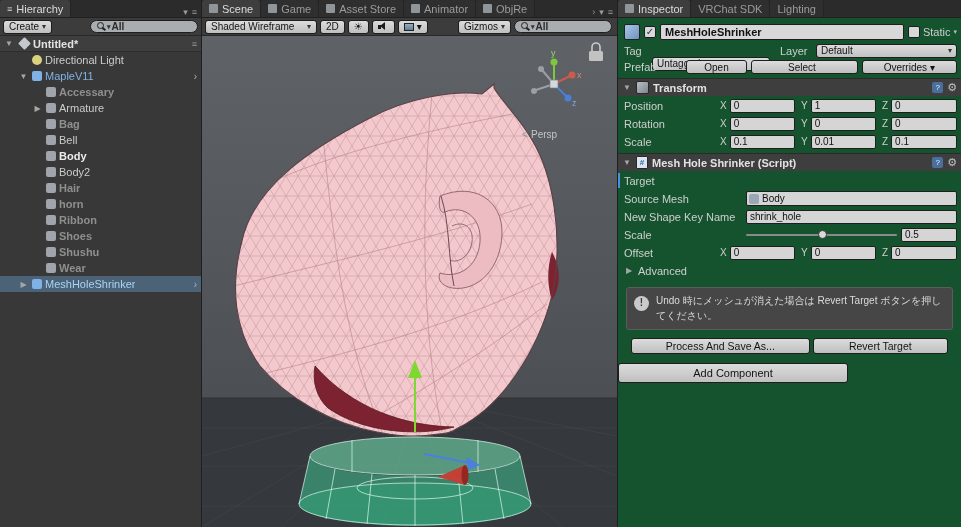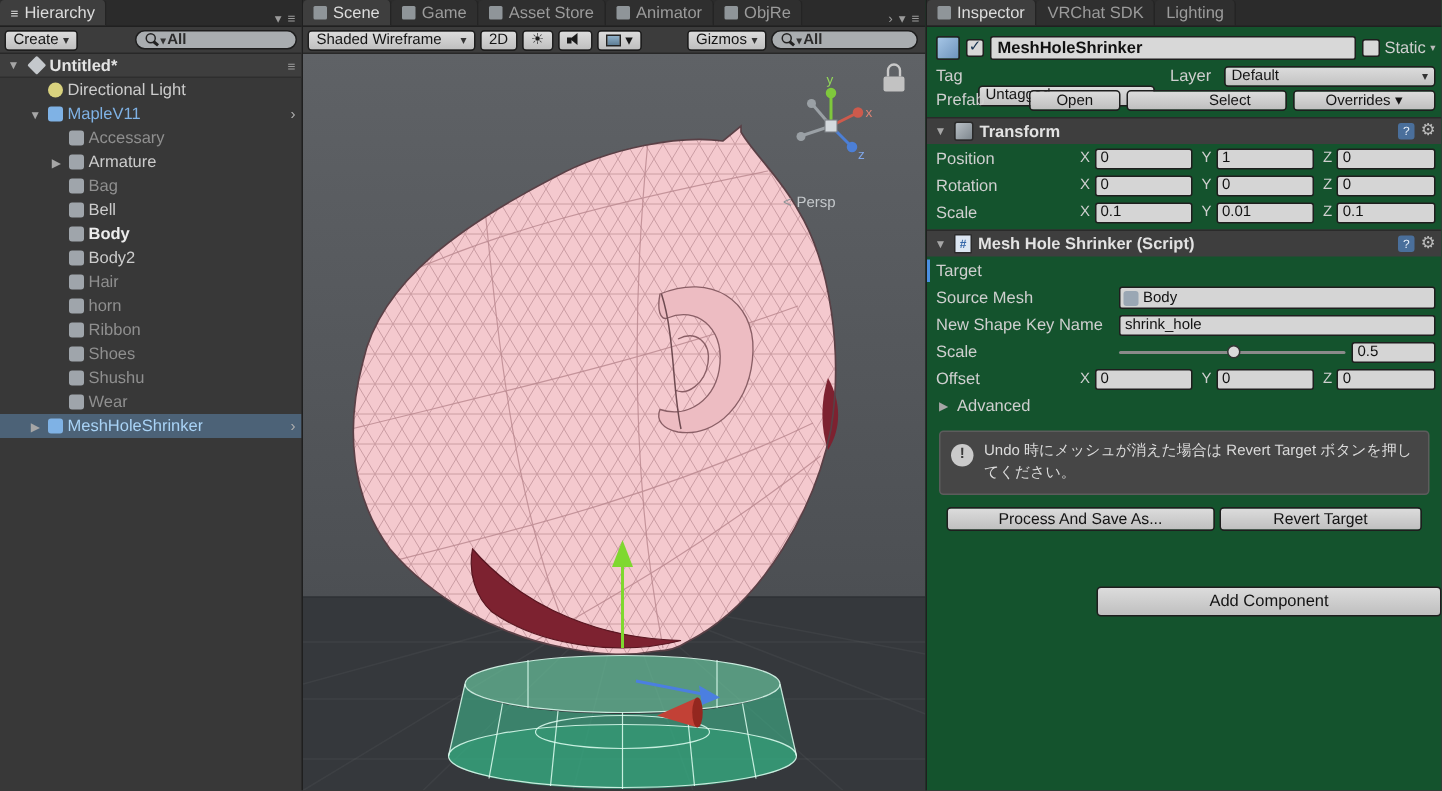--- a/index.html
+++ b/index.html
@@ -38,21 +38,21 @@
 .trow{height:16px;display:flex;align-items:center;gap:3px;padding-left:4px;padding-right:2px;color:#CCCCCC;white-space:nowrap;}
 .trow.d1{padding-left:18px;}
 .trow.d2{padding-left:32px;}
 .trow .fold{width:11px;flex:none;text-align:center;font-size:8px;color:#A6A6A6;}
 .tree-icon{width:10px;height:10px;flex:none;border-radius:2px;background:#9FA5AB;}
 .tree-icon.prefab-icon{background:#7FB2E5;}
 .tree-icon.camera-icon{background:#9FA5AB;border-radius:3px;position:relative;}
 .tree-icon.camera-icon::after{content:"";position:absolute;left:3px;top:3px;width:4px;height:4px;border-radius:50%;background:#5C6166;}
 .tree-icon.light-icon{background:#D9D27E;border-radius:50%;}
 .trow .lbl{font-size:11px;overflow:hidden;}
-.trow.dim .lbl{color:#8F8F8F;}
+.trow.dim .lbl{color:#8F8F8F;font-weight:bold;}
 .trow.bold .lbl{color:#ECECEC;font-weight:bold;}
 .trow.prefab .lbl{color:#7FB2E5;}
 .trow.selected{background:#4C6277;}
 .trow.selected .lbl{color:#A9D3F6;}
 .trow .rarrow{margin-left:auto;color:#AFAFAF;font-size:10px;padding-right:2px;}
 .scene-row{height:16px;display:flex;align-items:center;gap:4px;padding:0 4px;background:#3E3E3E;border-bottom:1px solid #2E2E2E;}
 .scene-row .lbl{font-weight:bold;color:#E3E3E3;}
 .unity-ico{width:9px;height:9px;background:#C4C8CC;transform:rotate(45deg);border-radius:1px;flex:none;margin-left:2px;}
 .scene-row .menu{margin-left:auto;color:#9B9B9B;font-size:9px;}
 
@@ -93,21 +93,21 @@
 .slider-track{position:absolute;left:0;right:0;top:6px;height:2px;background:#8A8A8A;border-radius:1px;}
 .slider-thumb{position:absolute;top:2px;width:9px;height:9px;border-radius:50%;background:#DADADA;border:1px solid #333;margin-left:-4px;}
 .scale-field{width:56px;flex:none;}
 .override-bar{position:absolute;left:0;width:2px;height:15px;background:#4A90E2;}
 .helpbox{margin:8px 8px 0;background:#464646;border:1px solid #5C5C5C;border-radius:3px;display:flex;gap:7px;padding:6px 7px;color:#DBDBDB;font-size:10px;line-height:1.45;align-items:flex-start;}
 .info-icon{width:15px;height:15px;border-radius:50%;background:#CACACA;color:#3A3A3A;font-weight:bold;font-size:10px;display:flex;align-items:center;justify-content:center;flex:none;margin-top:2px;}
 .btnrow{display:flex;gap:3px;margin:8px 13px 0;}
 .btnrow .btn{height:16px;justify-content:center;font-size:10.5px;}
 .btn-process{flex:1.35;}
 .btn-revert{flex:1;}
-.addcomp-wrap{display:flex;justify-content:flex-end;margin-top:37px;}
+.addcomp-wrap{display:flex;justify-content:flex-start;margin-top:9px;}
 .addcomp{width:230px;height:20px;justify-content:center;font-size:11px;}
 .advrow{color:#CFCFCF;}
 .foldglyph{font-size:8px;color:#A6A6A6;width:10px;text-align:center;flex:none;}
 </style>
 </head>
 <body>
 
 <div class="panel" id="hierarchy">
   <div class="tabbar">
     <div class="tabs">
@@ -449,21 +449,21 @@
         <span>Default</span>
         <span class="caret">▾</span>
       </div>
     </div>
 
     <div class="irow" style="height:16px;">
       <span class="ilabel" style="width:58px;">Prefab</span>
       <div class="btn" style="flex:1;justify-content:center;">
           <span>Open</span>
         </div>
-      <div class="btn" style="flex:1.3;justify-content:center;padding-left:36px;">
+      <div class="btn" style="flex:1.3;padding-left:36px;">
           <span>Select</span>
         </div>
       <div class="btn" style="flex:1.7;justify-content:center;">
         <span>Overrides</span>
         <span class="caret">▾</span>
       </div>
     </div>
 
     <div class="chead">
       <span class="fold">▼</span>

